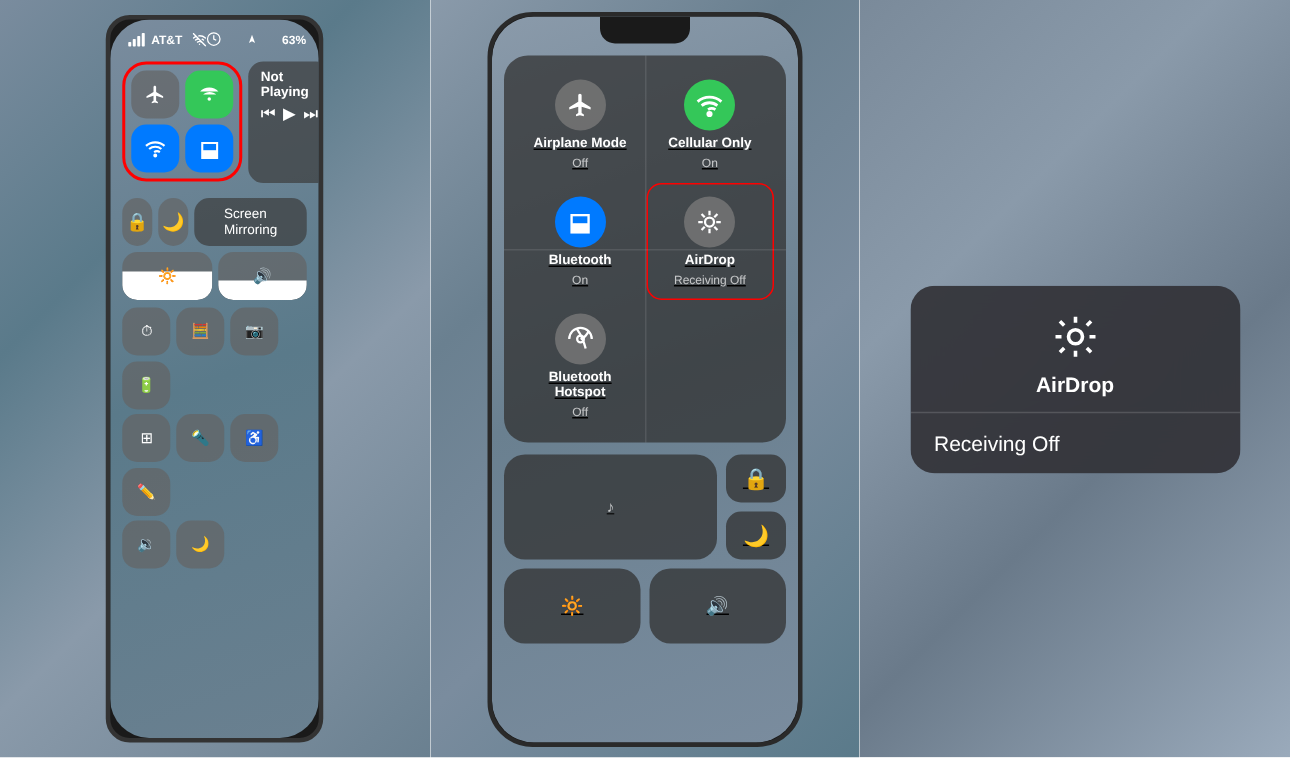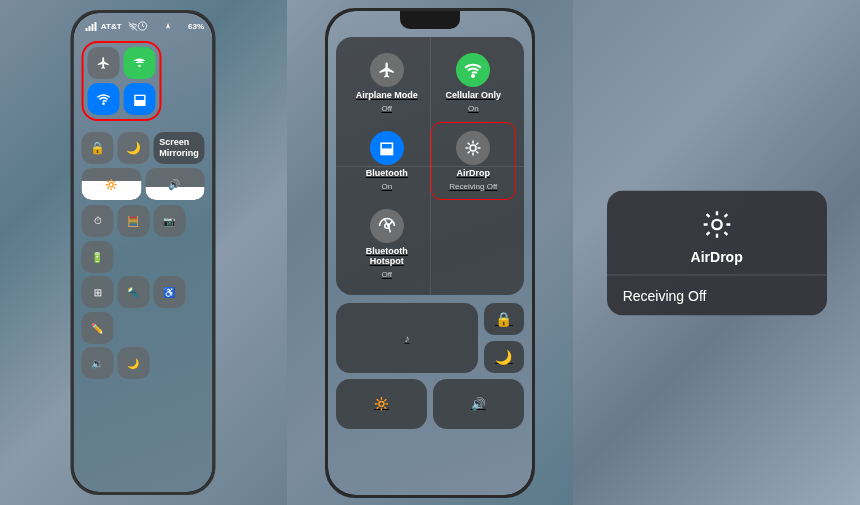--- a/index.html
+++ b/index.html
@@ -41,21 +41,21 @@
 
     
     .phone-frame {
       position: absolute;
       top: 10px;
       left: 50%;
       transform: translateX(-50%);
       width: 145px;
       height: 485px;
       background: #1a1a1a;
-      border-radius: 28px;
+      border-radius: 16px;
       border: 3px solid #333;
       overflow: hidden;
     }
 
     .phone-screen {
       position: absolute;
       top: 0;
       left: 0;
       right: 0;
       bottom: 0;
@@ -431,26 +431,34 @@
               <svg width="14" height="14" viewBox="0 0 24 24" fill="none" stroke="white" stroke-width="2.5">
                   <path d="M1.42 9a15.91 15.91 0 0 1 21.16 0"></path>
                   <path d="M5 12.55a10.94 10.94 0 0 1 14 0"></path>
                   <path d="M10.71 16.11a6 6 0 0 1 6.58 0"></path>
                   <circle cx="12" cy="20" r="1" fill="white"></circle>
                 </svg>
             </div>
             <div class="cc-btn cc-btn-blue" style="font-size:14px;color:white;font-weight:bold;">⬓</div>
           </div>
 
+          <div class="now-playing" style="flex:1;">
+            <div class="np-title">Not Playing</div>
+            <div class="np-controls">
+              <span style="font-size:11px;">⏮</span>
+              <span style="font-size:11px;">▶</span>
+              <span style="font-size:11px;">⏭</span>
+            </div>
+          </div>
         </div>
 
         <div style="display:flex;gap:4px;margin-bottom:4px;">
           <div class="cc-small-btn">🔒</div>
           <div class="cc-small-btn">🌙</div>
-          <div style="flex:1;height:32px;background:rgba(60,60,60,0.7);border-radius:10px;display:flex;align-items:center;padding:4px 6px;gap:3px;font-weight:bold;">
+          <div style="flex:1;height:32px;background:rgba(60,60,60,0.7);border-radius:10px;display:flex;align-items:center;padding:4px 20px;gap:3px;">
             <span style="font-size:9px;color:white;line-height:1.2;">Screen<br>Mirroring</span>
           </div>
         </div>
 
         <div class="slider-container">
           <div class="cc-slider">
             <div class="slider-fill"></div>
             <div style="position:absolute;top:50%;left:50%;transform:translate(-50%,-50%);font-size:10px;">🔆</div>
           </div>
           <div class="cc-slider">

